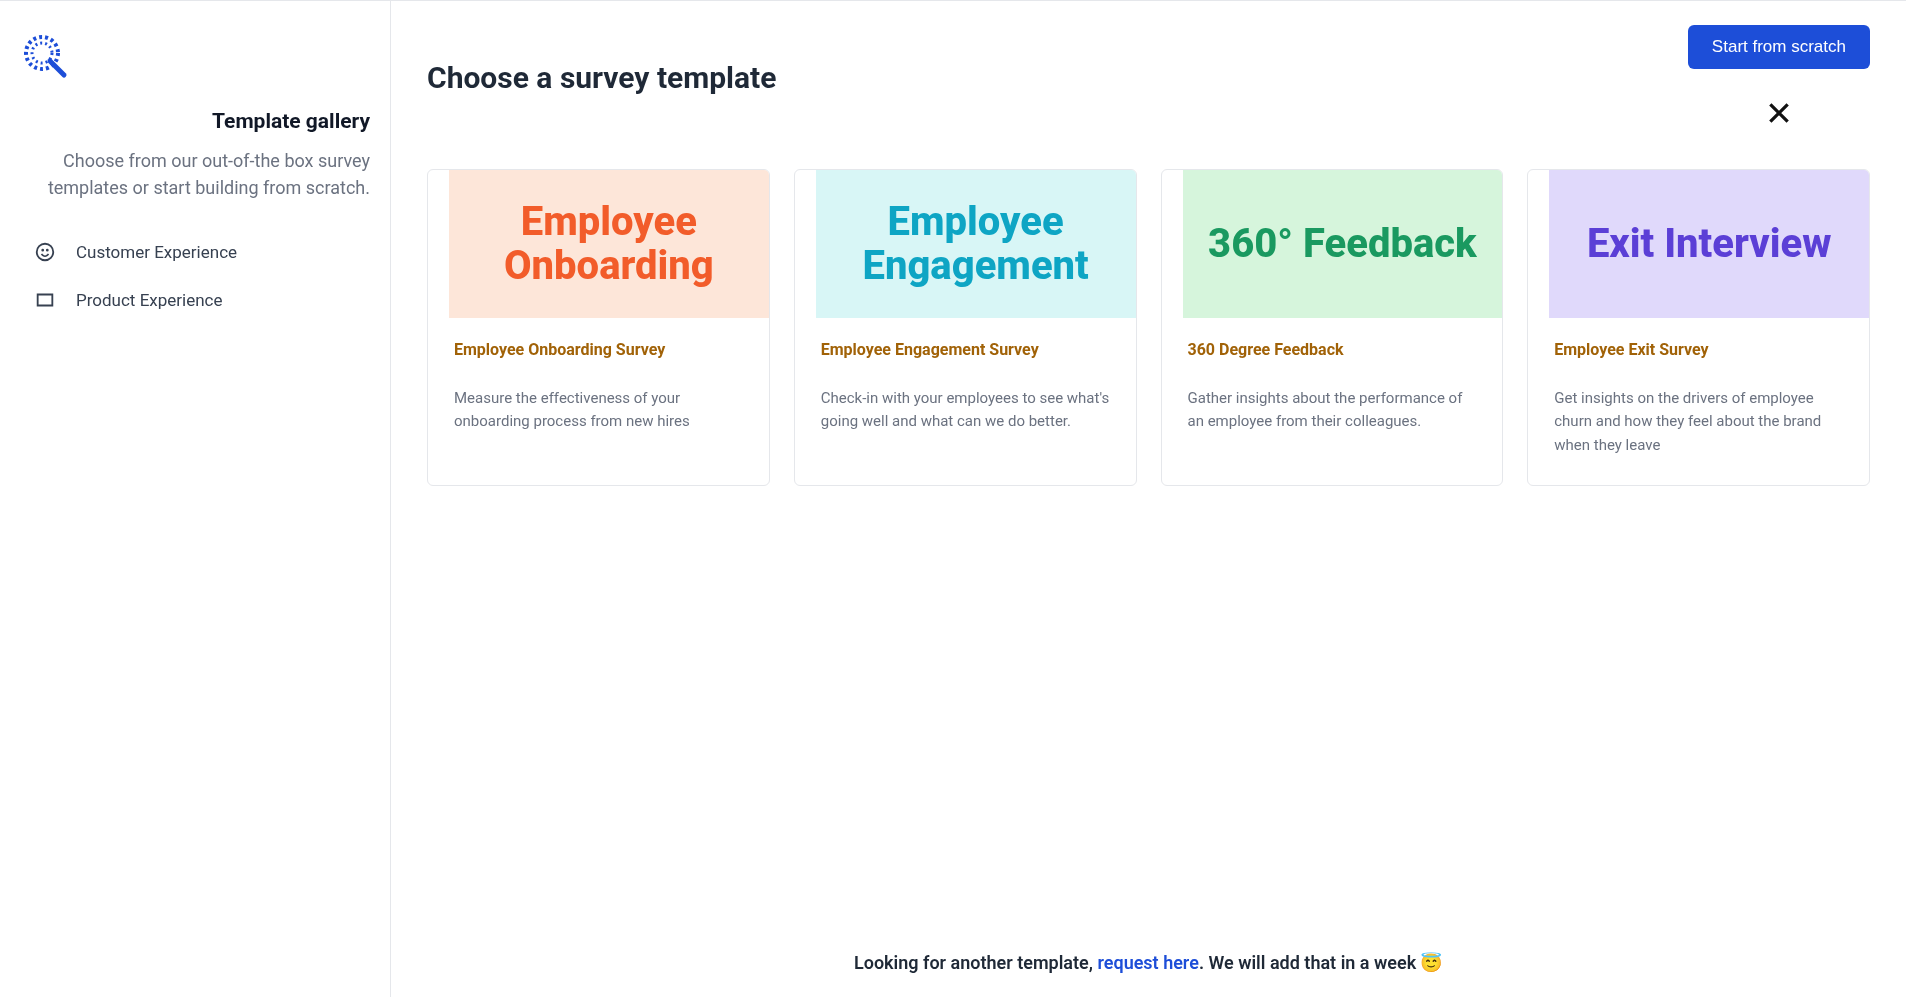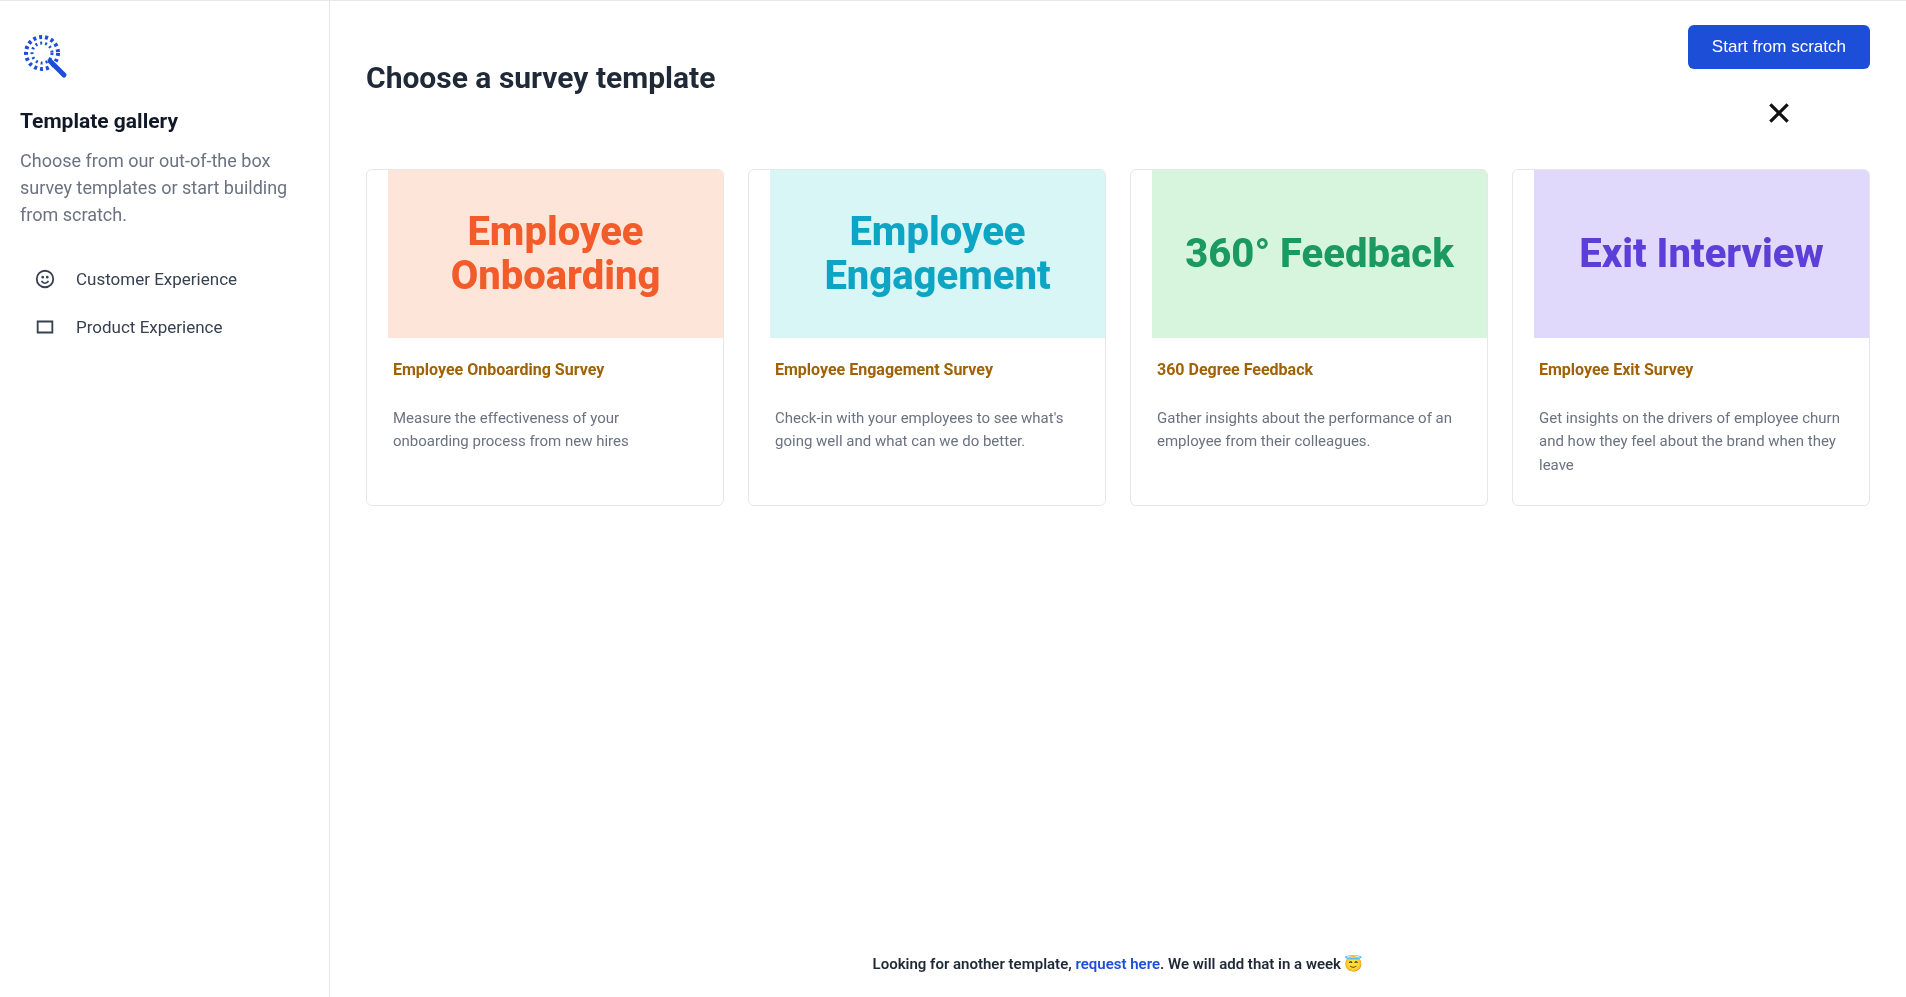--- a/index.html
+++ b/index.html
@@ -9,24 +9,25 @@
   color: #1a1a1a;
   width: 1906px;
 }
 .app {
   display: flex;
   min-height: 997px;
   border-top: 1px solid #e5e7eb;
 }
 
 .sidebar {
-  width: 330px;
+  width: 391px;
   padding: 30px 20px 20px 20px;
   border-right: 1px solid #e5e7eb;
   flex-shrink: 0;
+  text-align: right;
 }
 .logo {
   width: 48px; height: 48px;
   margin-bottom: 30px;
 }
 .sidebar-title {
   font-size: 21px;
   font-weight: 700;
   margin-bottom: 14px;
   color: #111827;
@@ -110,21 +111,21 @@
 .card {
   border: 1px solid #e5e7eb;
   border-radius: 6px;
   overflow: hidden;
   background: #fff;
   cursor: pointer;
   display: flex;
   flex-direction: column;
 }
 .card-hero {
-  height: 168px;
+  height: 148px;
   display: flex;
   align-items: center;
   justify-content: center;
   padding: 0 24px;
   text-align: center;
   margin-left: 21px;
 }
 .card-hero-text {
   font-size: 40px;
   font-weight: 800;
@@ -143,21 +144,21 @@
   font-size: 15px;
   line-height: 1.55;
   color: #6b7280;
 }
 
 
 .footer {
   margin-top: auto;
   padding: 20px 0 24px 0;
   text-align: center;
-  font-size: 15px;
+  font-size: 18px;
   color: #1f2937;
   font-weight: 600;
 }
 .footer a {
   color: #1d4ed8;
   text-decoration: none;
   font-weight: 600;
 }
 </style>
 </head>

